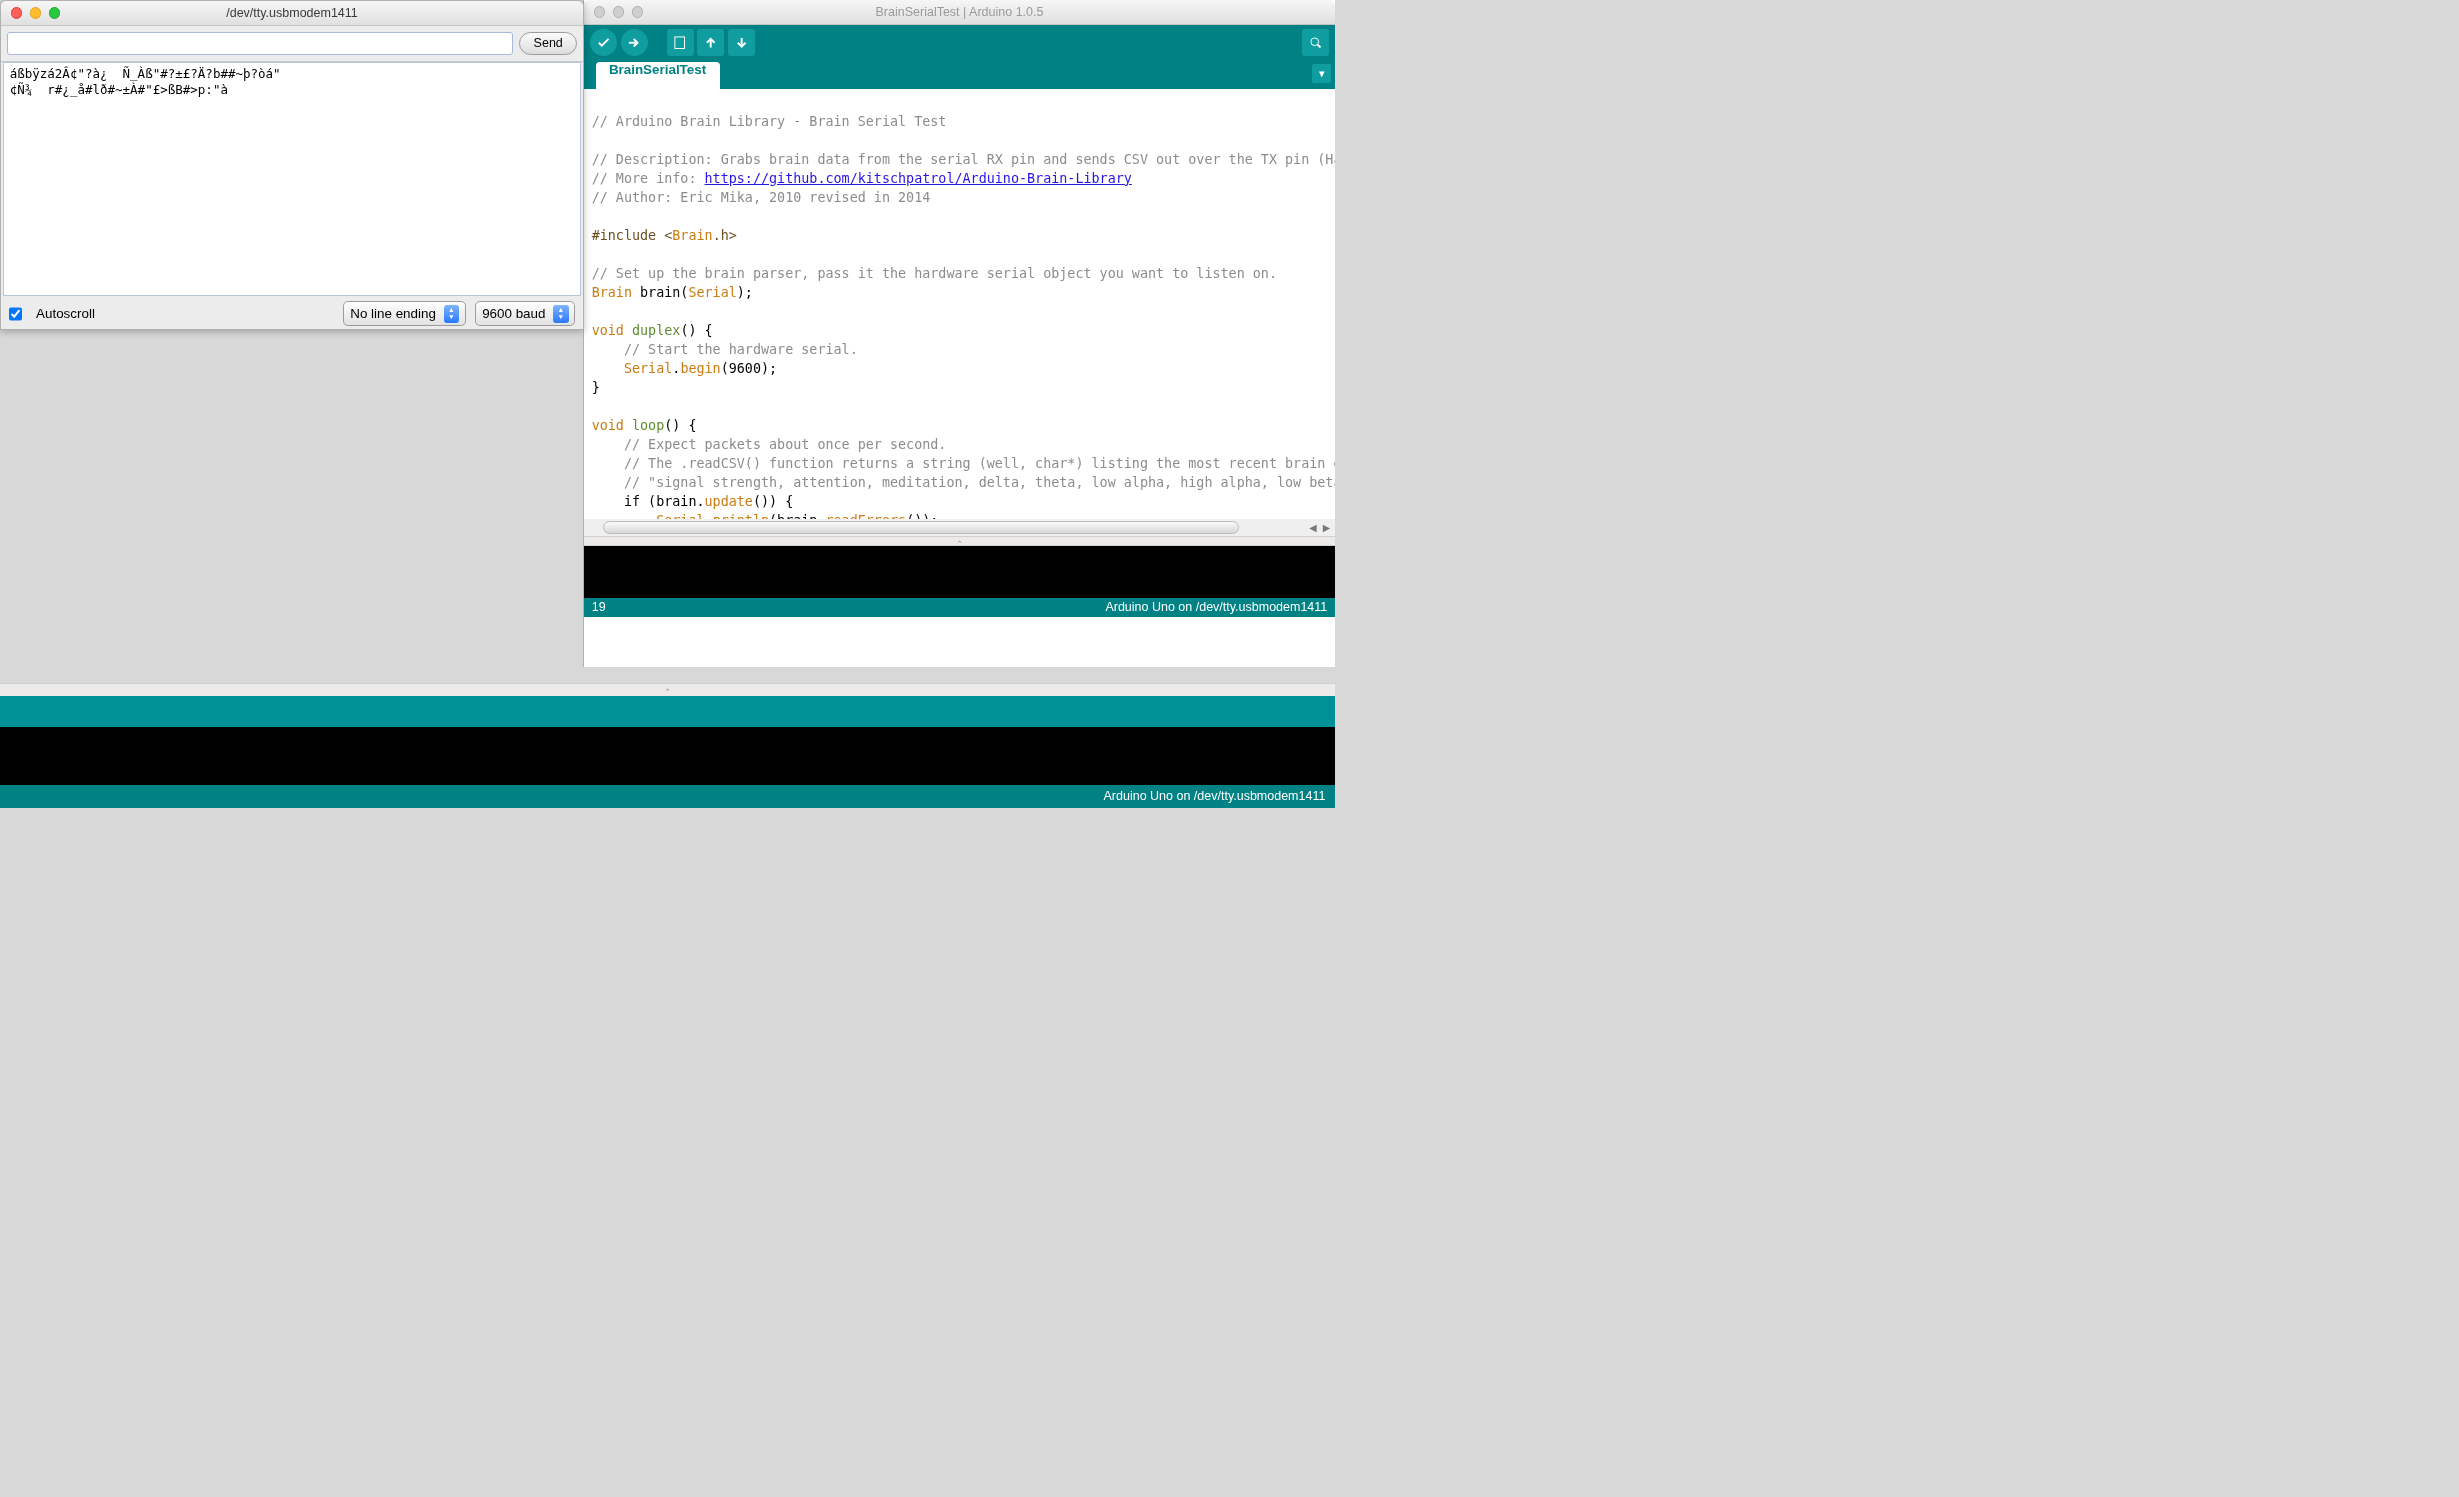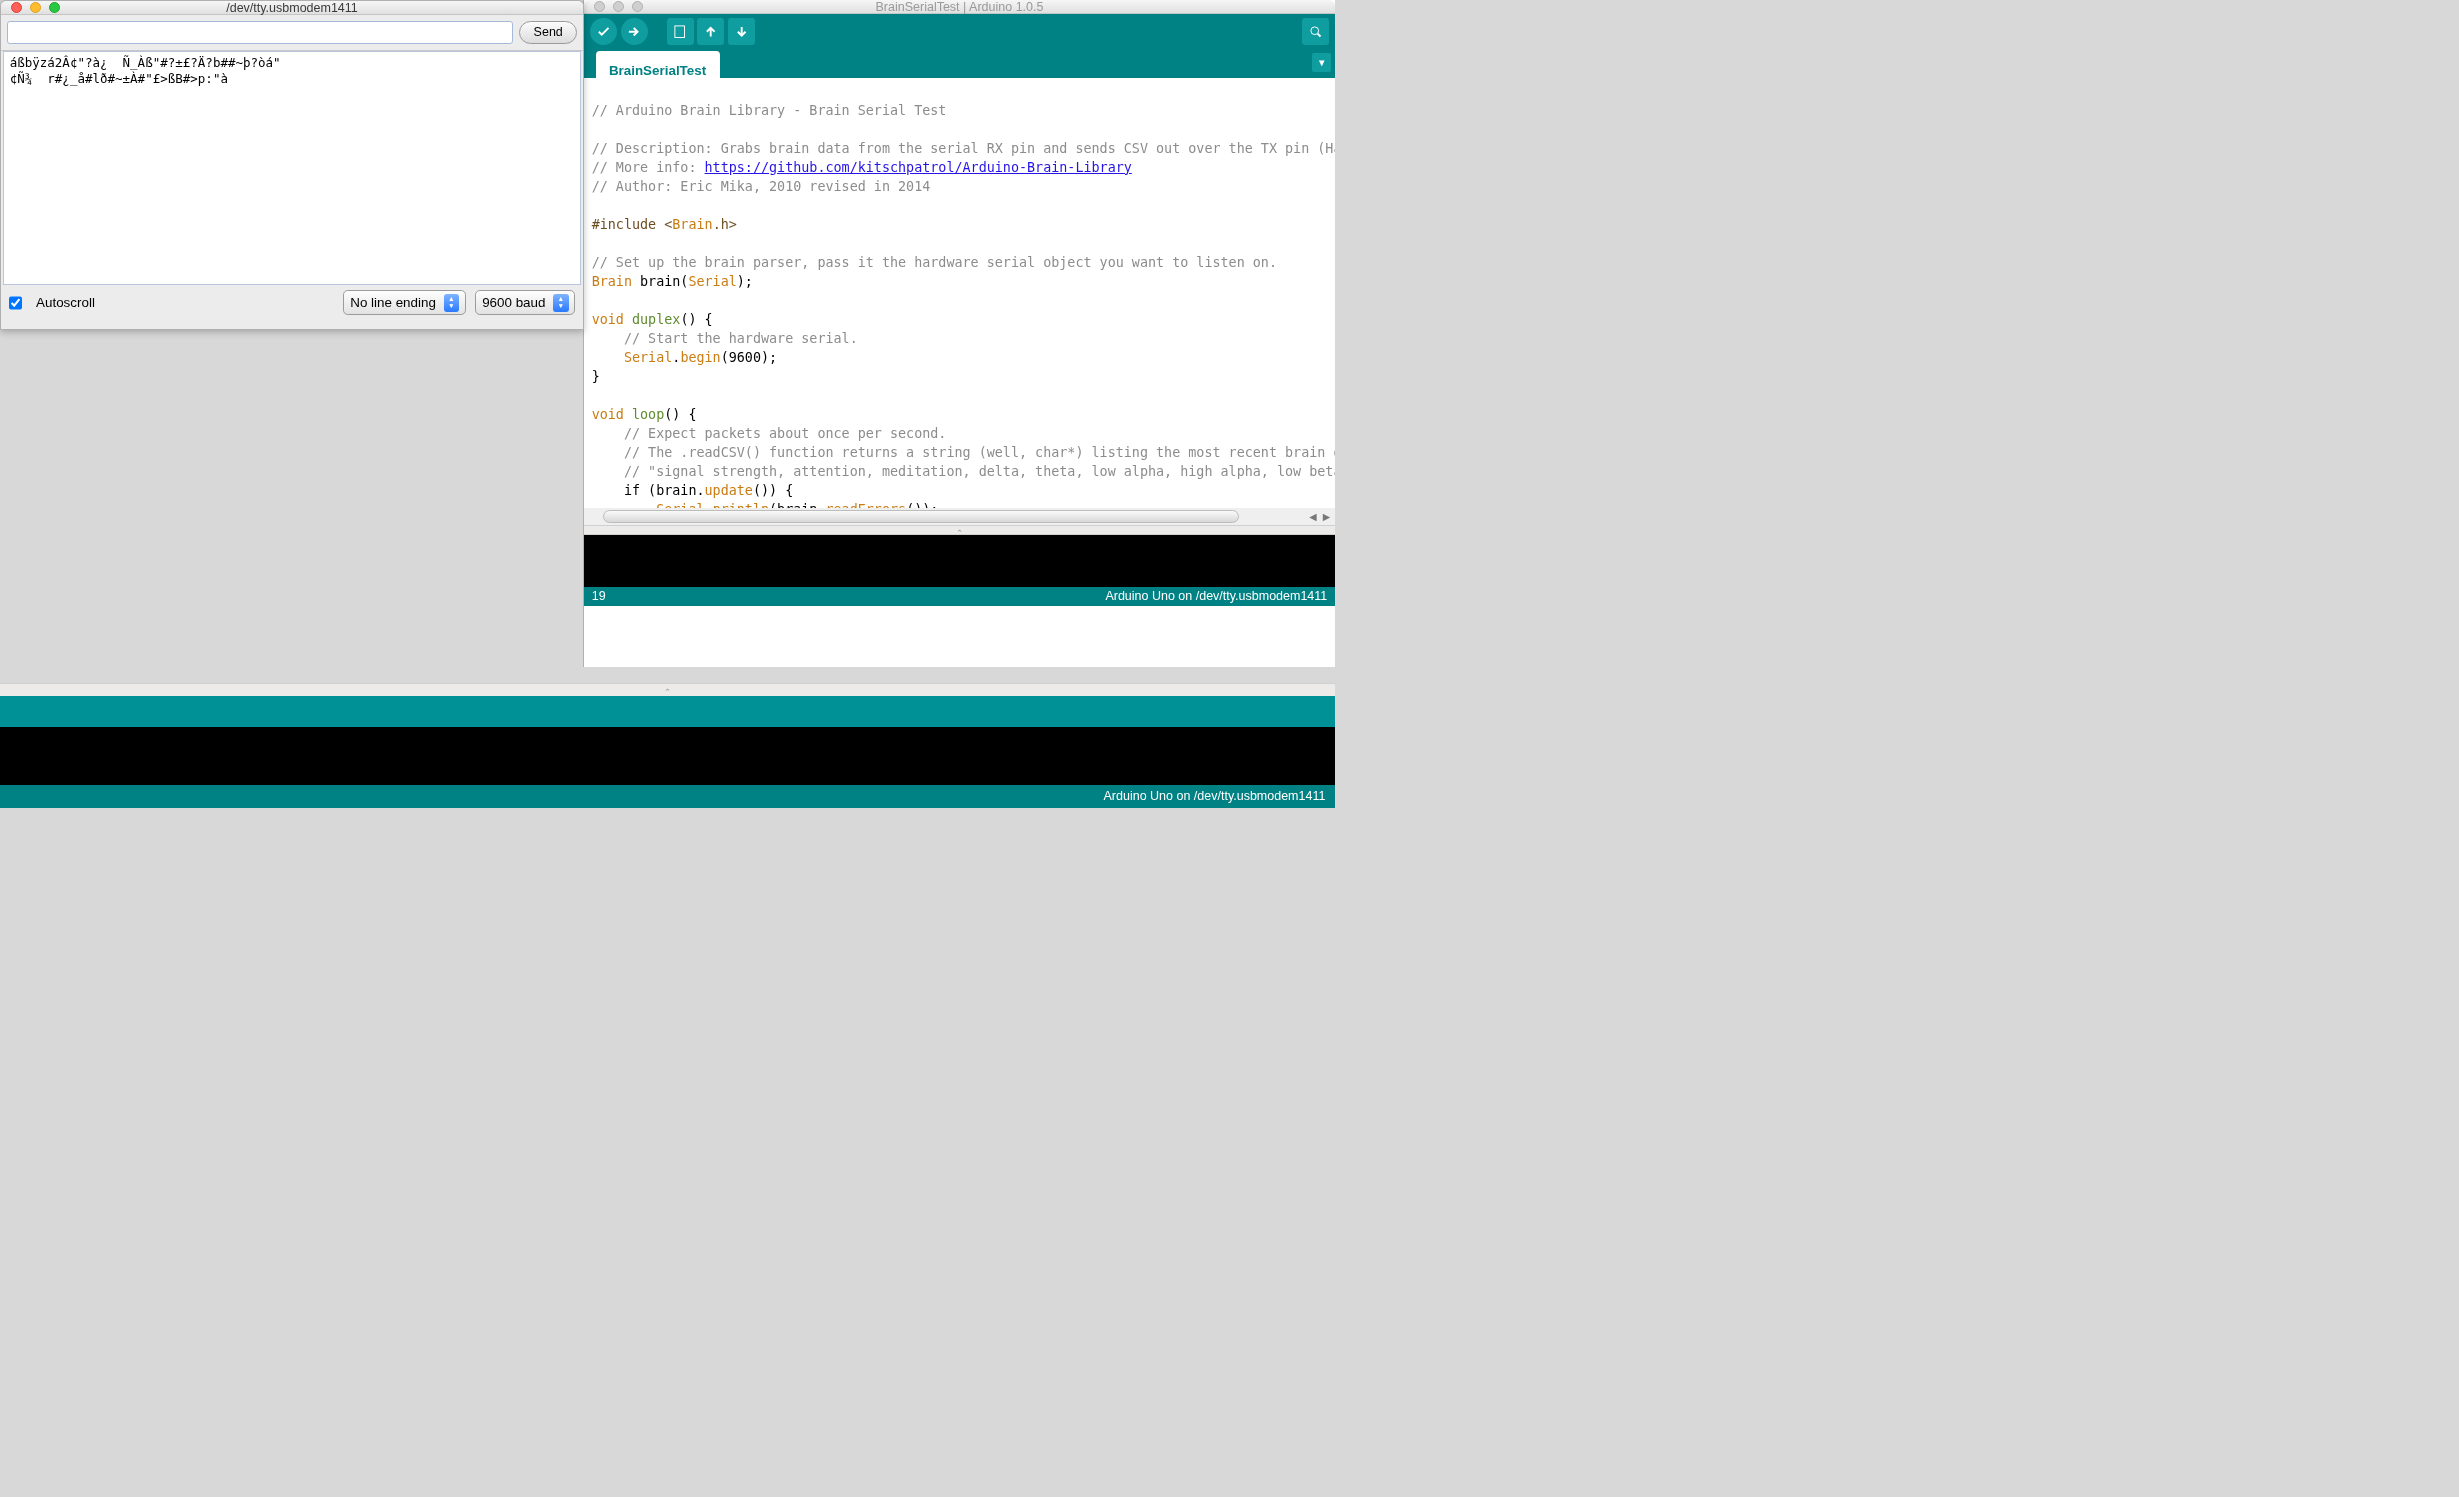--- a/index.html
+++ b/index.html
@@ -1,20 +1,20 @@
 <!DOCTYPE html>
 <html><head>
 <meta charset="utf-8">
 <style>
 * { margin: 0; padding: 0; box-sizing: border-box; }
 body { font-family: "Lucida Grande", -apple-system, sans-serif; font-size: 12.5px; background: #d8d8d8; width: 2459px; height: 1498px; overflow: hidden; position: relative; }
 
 
 .serial-window { position: absolute; left: 0; top: 0; width: 584px; height: 330px; background: #ececec; border: 1px solid #b0b0b0; border-radius: 5.8px 5.8px 0 0; box-shadow: 0 1.9px 7.7px rgba(0,0,0,.25);}
-.mac-titlebar { height: 14px; display: flex; align-items: center; background: linear-gradient(#f6f6f6,#e0e0e0); border-bottom: 1px solid #c4c4c4; border-radius: 5.8px 5.8px 0 0; position: relative;}
+.mac-titlebar { height: 25px; display: flex; align-items: center; background: linear-gradient(#f6f6f6,#e0e0e0); border-bottom: 1px solid #c4c4c4; border-radius: 5.8px 5.8px 0 0; position: relative;}
 .traffic { display: flex; gap: 7.7px; padding-left: 9.6px;}
 .traffic span { width: 11.5px; height: 11.5px; border-radius: 50%; display: inline-block;}
 .dot-red{background:#ff5f57;border:1px solid #e33e32;}
 .dot-yellow{background:#ffbd2e;border:1px solid #e0a024;}
 .dot-green{background:#28c940;border:1px solid #1fa72f;}
 .traffic.inactive span{background:#cfcfcf;border:1px solid #b0b0b0;}
 .titlebar-title{position:absolute;left:0;right:0;text-align:center;font-size:12.5px;color:#3a3a3a;}
 .titlebar-title.inactive{color:#9a9a9a;}
 
 .serial-top{display:flex;gap:5.8px;padding:5.8px;border-bottom:1px solid #c8c8c8;background:#ececec;}
@@ -33,21 +33,21 @@
 
 .ide-window{position:absolute;left:583px;top:0;width:752px;height:667px;background:#fff;border-left:1px solid #b0b0b0;}
 .ide-toolbar{height:35px;background:#008184;display:flex;align-items:center;padding:0 5.8px;gap:3.8px;}
 .tb-btn{width:27px;height:27px;border-radius:2.9px;display:flex;align-items:center;justify-content:center;cursor:pointer;}
 .tb-btn.round{border-radius:50%;background:#0f9da0;}
 .tb-btn.sq{background:#0f9da0;}
 .tb-icon{width:15.4px;height:15.4px;}
 .tb-right{margin-left:auto;}
 
 .ide-tabbar{height:29px;background:#008184;display:flex;align-items:flex-end;padding-left:11.5px;position:relative;}
-.ide-tab{background:#fff;height:27px;padding:0 13.4px;border-radius:3.8px 3.8px 0 0;display:flex;align-items:flex-end;font-weight:600;font-size:13.4px;color:#008184;}
+.ide-tab{background:#fff;height:27px;padding:0 13.4px;border-radius:3.8px 3.8px 0 0;display:flex;align-items:flex-start;font-weight:600;font-size:13.4px;color:#008184;}
 .tab-menu{position:absolute;right:3.8px;top:3.8px;width:19px;height:19px;background:#0f9da0;display:flex;align-items:center;justify-content:center;cursor:pointer;color:#fff;font-size:9.6px;border-radius:1.9px;}
 
 .editor{height:430px;overflow:auto;background:#fff;padding:3.8px 7.7px;font-family:Monaco,Menlo,monospace;font-size:13.4px;line-height:19px;white-space:pre;}
 .c-comment{color:#8c8c8c;}
 .c-url{color:#2715e6;text-decoration:underline;}
 .c-pre{color:#6d4e21;}
 .c-type{color:#c97c13;}
 .c-key{color:#5f8b2f;}
 .c-fn{color:#c97c13;}
 .c-ser{color:#c97c13;margin-top:40px;}

